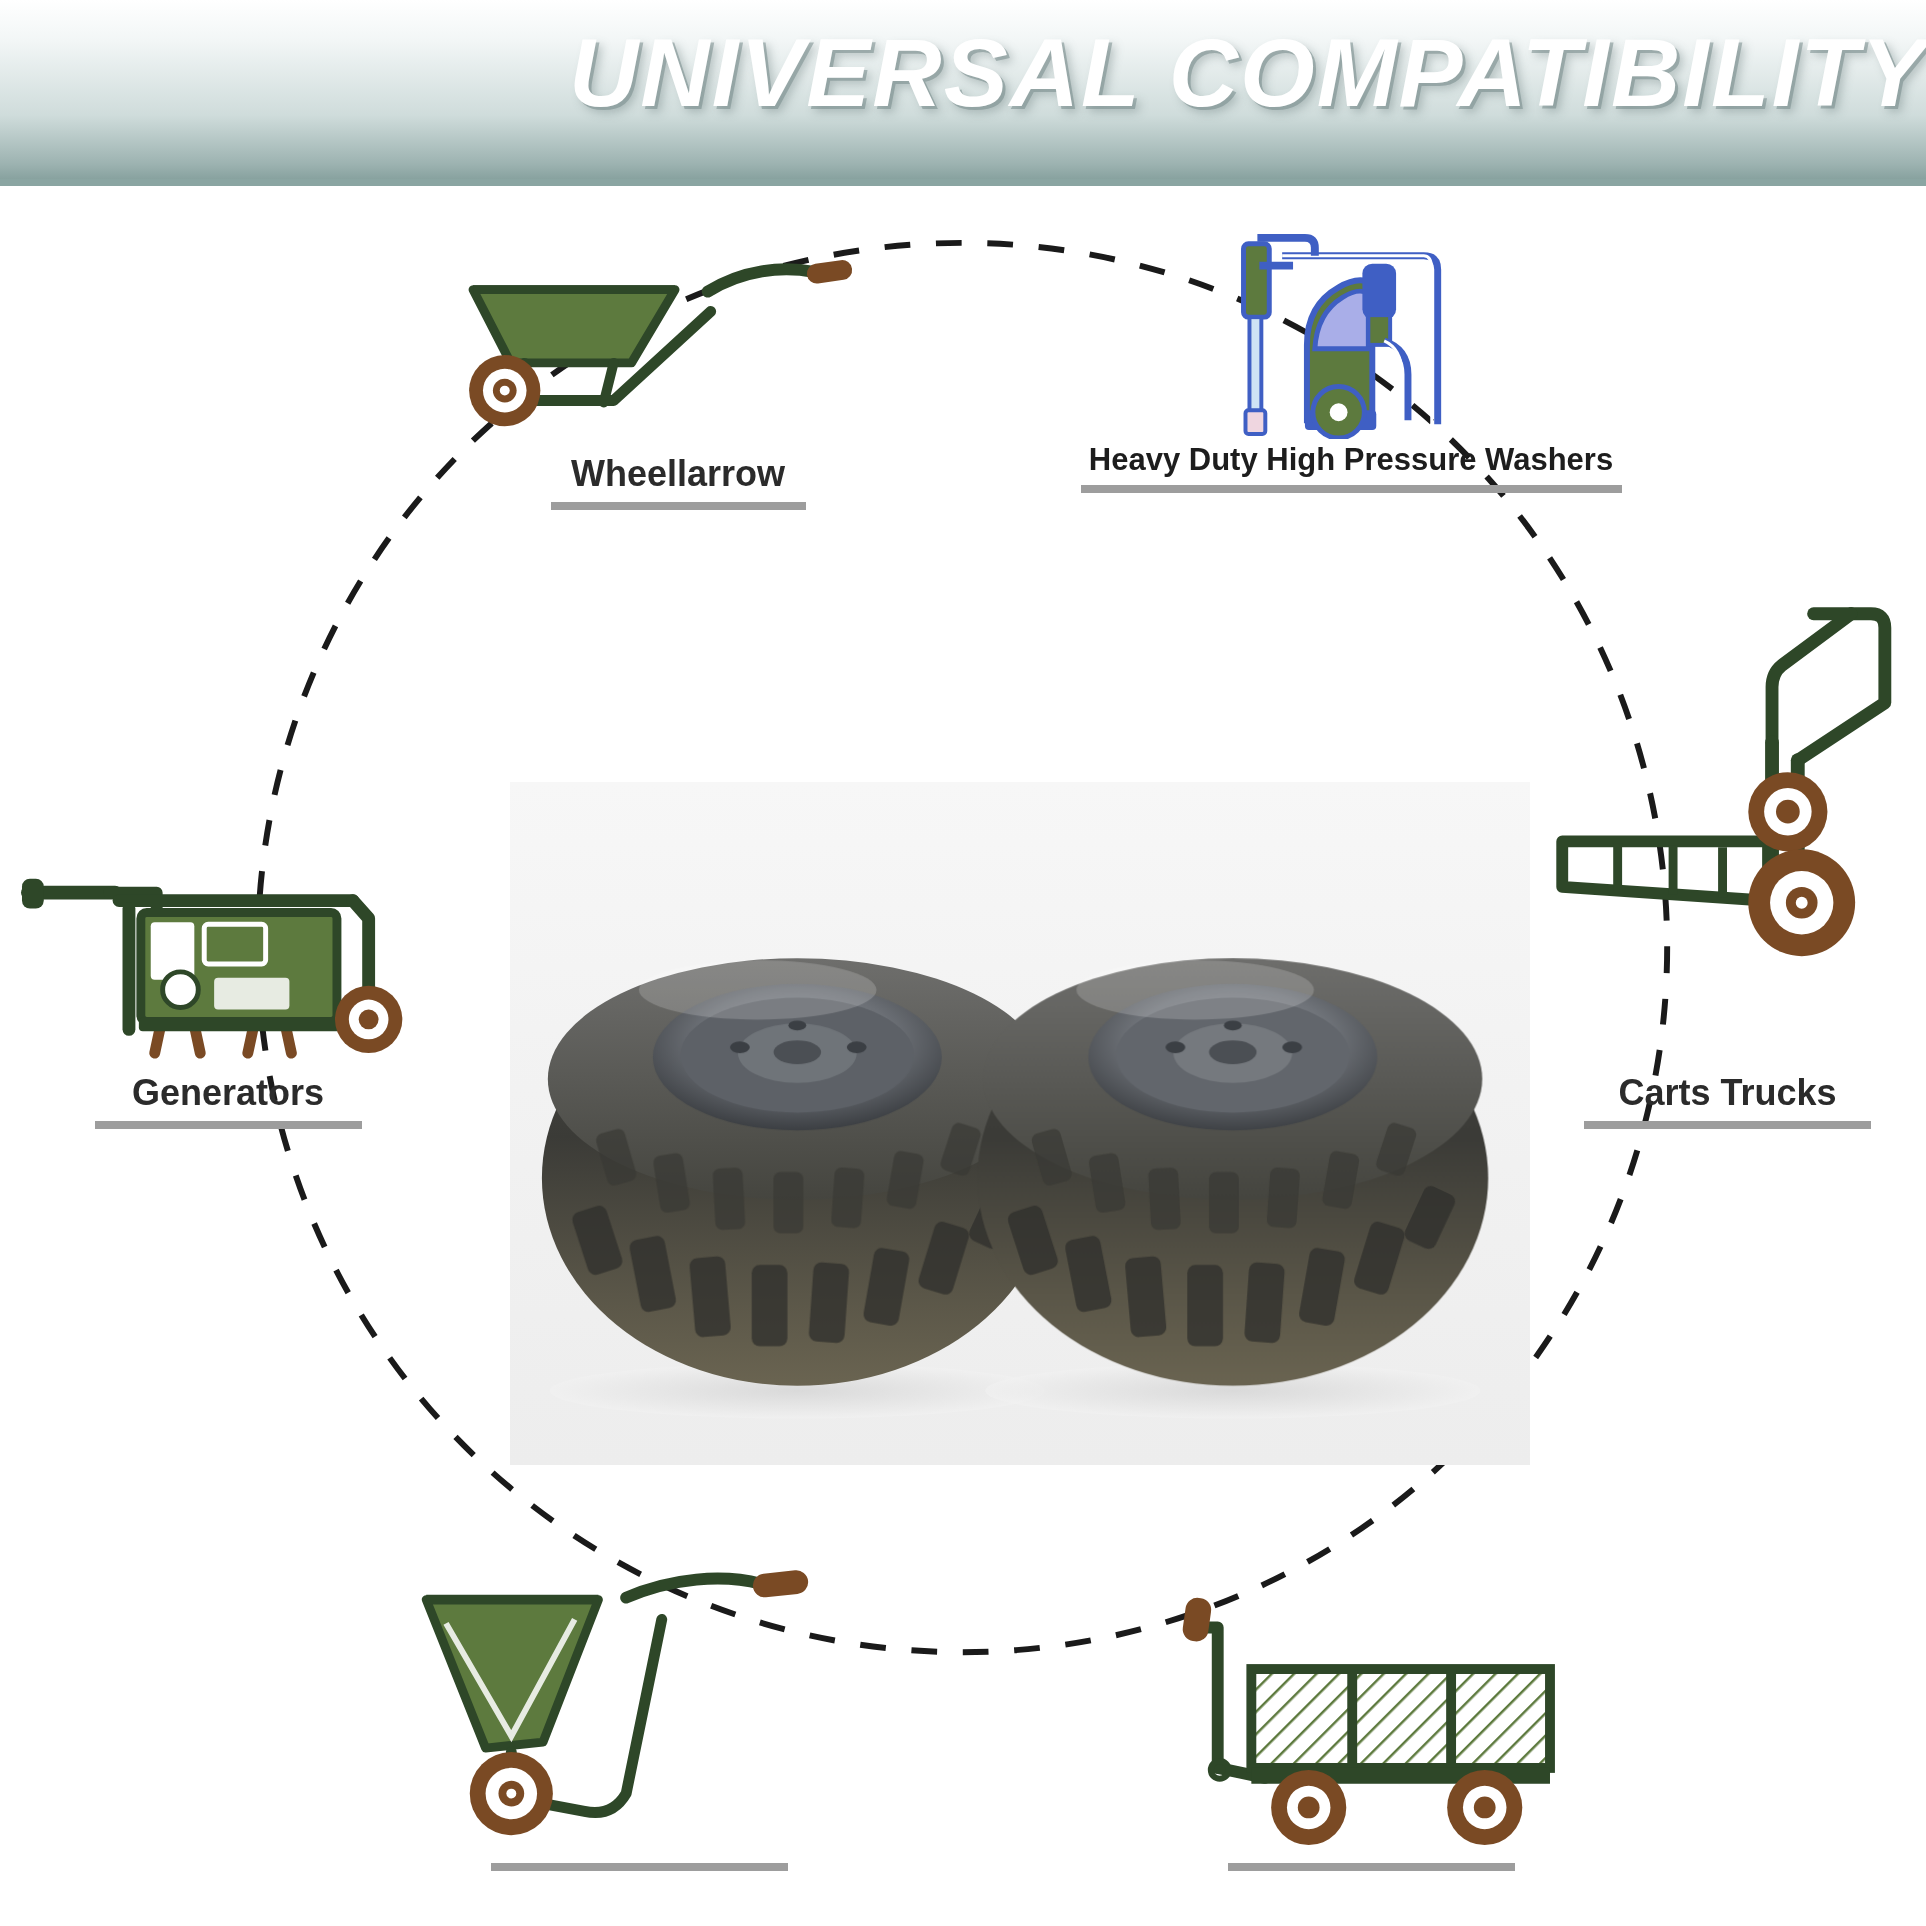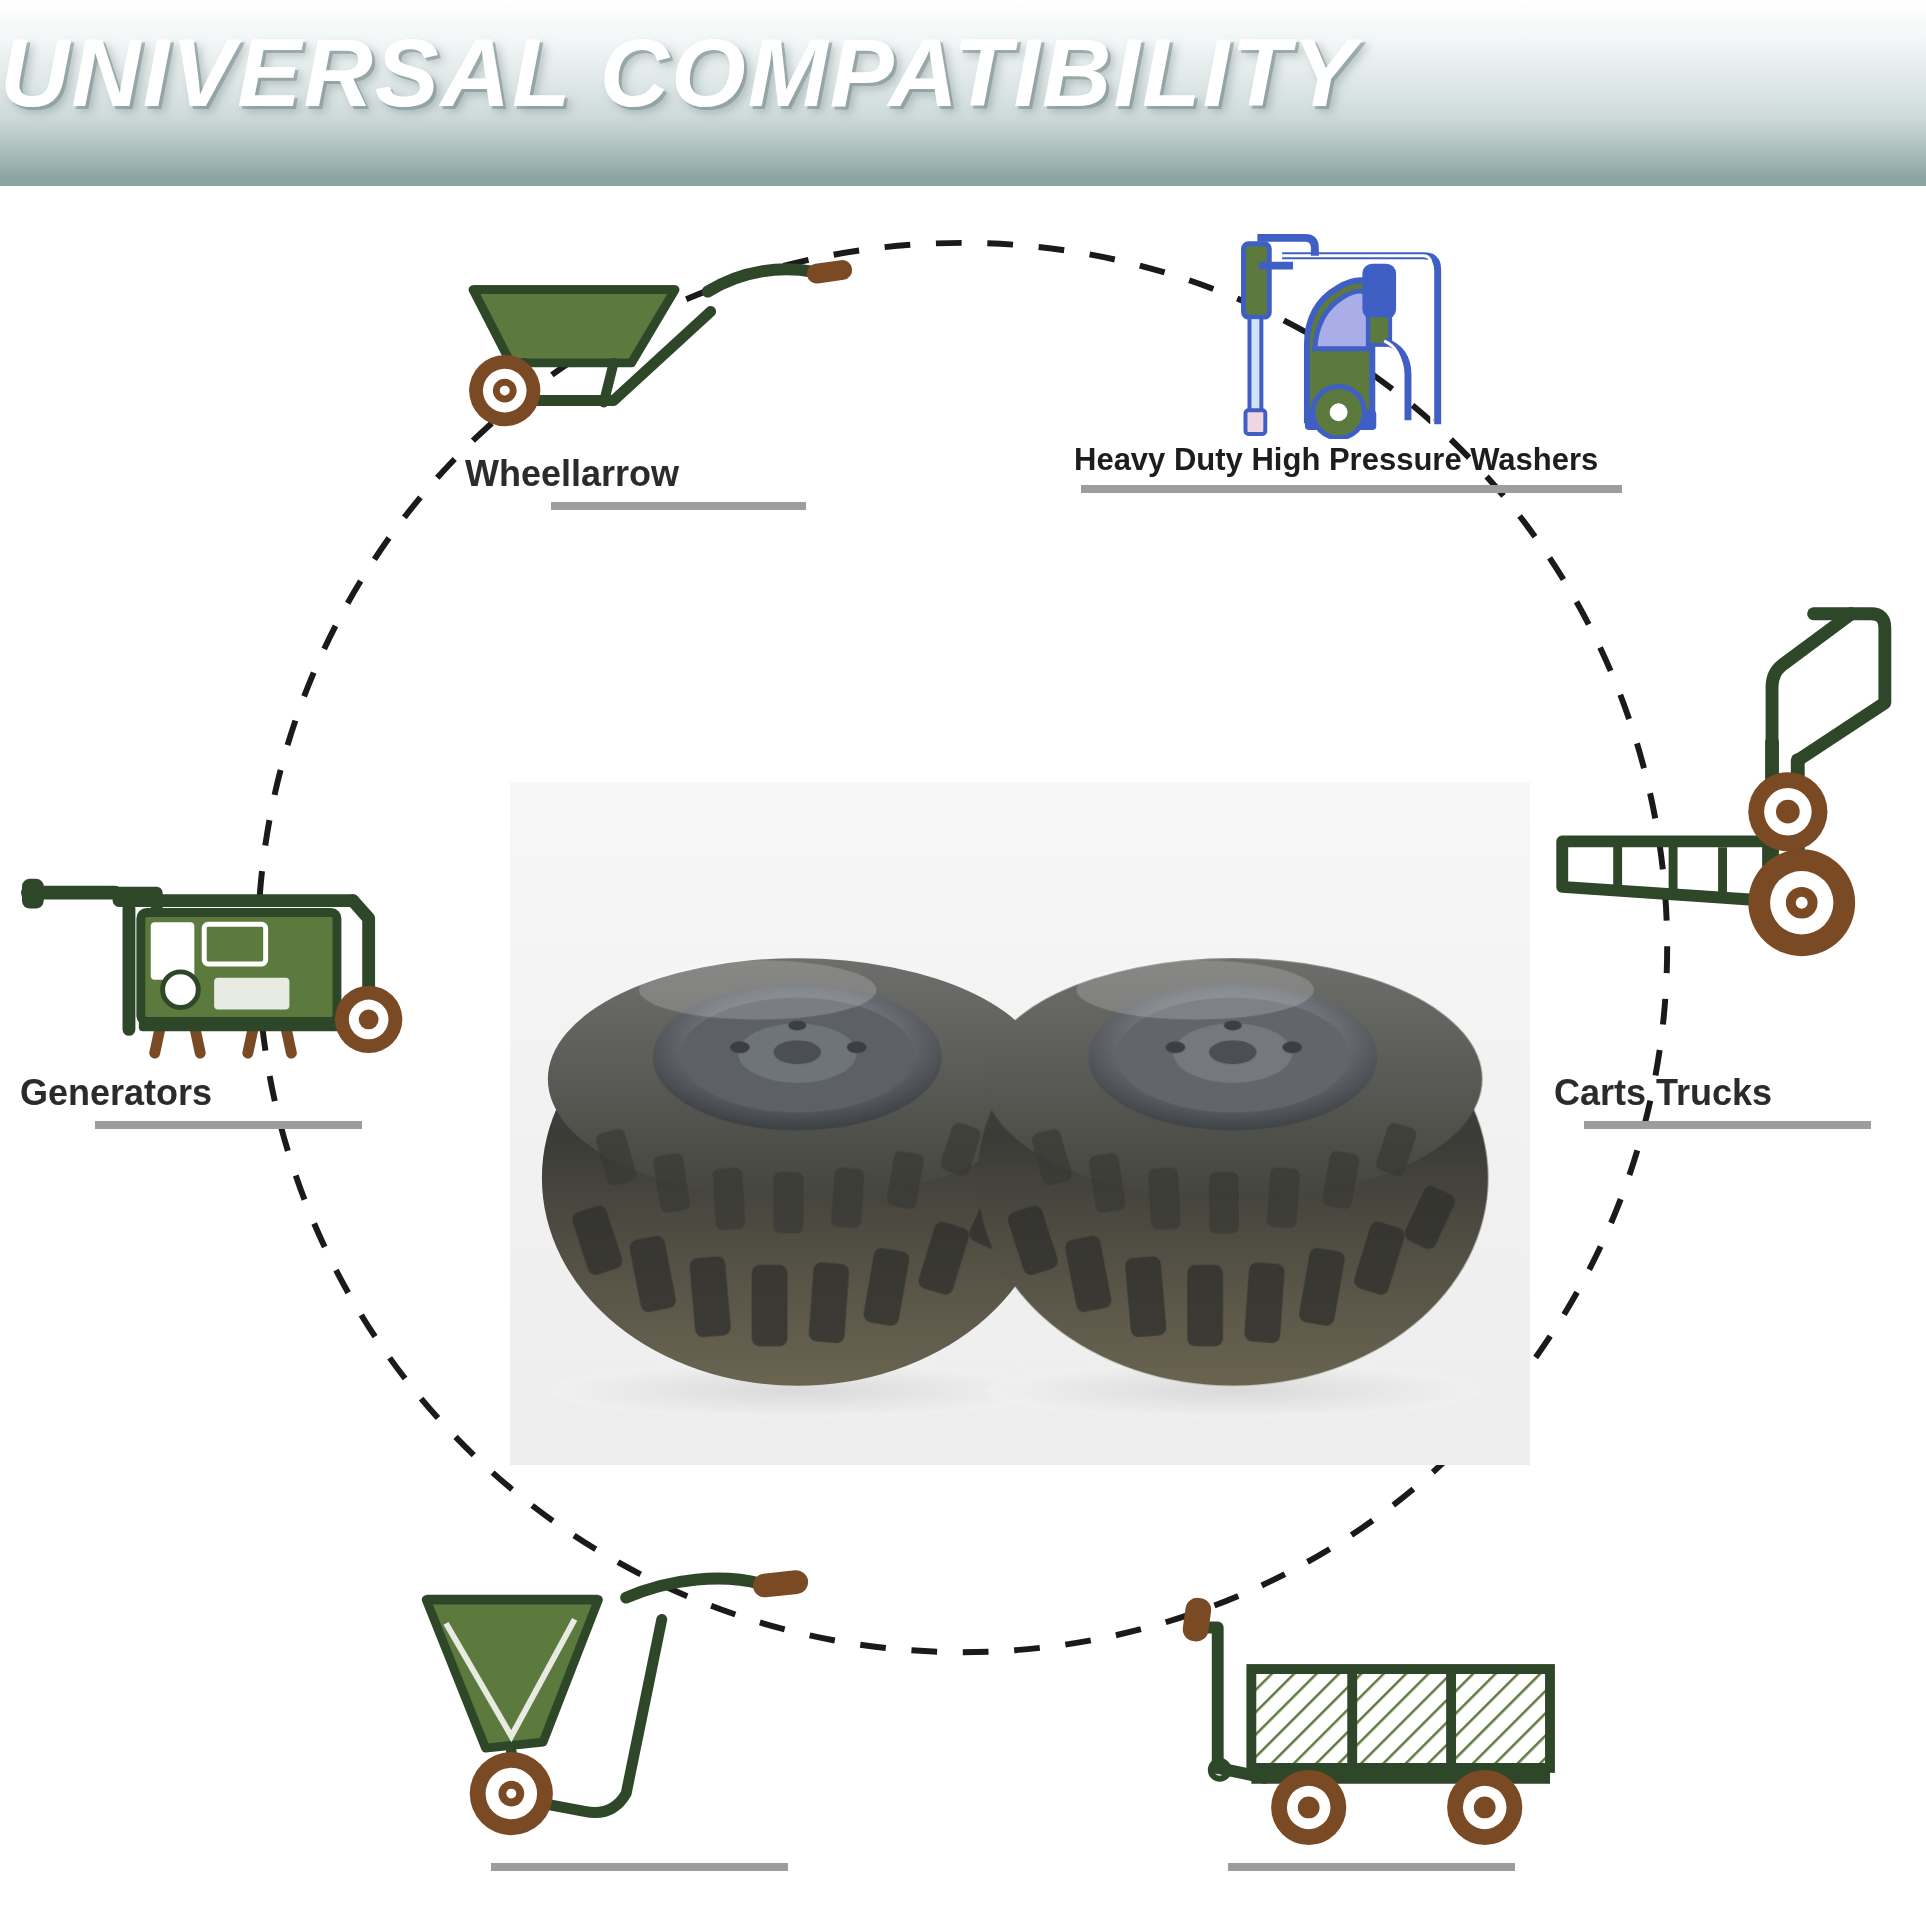--- a/index.html
+++ b/index.html
@@ -32,21 +32,21 @@
     bottom: 0;
     width: 100%;
     height: 7px;
     background: #8aa5a2;
   }
   #header-title {
     position: absolute;
     left: 0;
     top: 18px;
     width: 1927px;
-    text-align: left;
+    text-align: right;
     font-size: 96px;
     font-style: italic;
     font-weight: bold;
     letter-spacing: 2px;
     color: #ffffff;
     text-shadow: 3px 3px 0 rgba(120,140,140,0.55), 6px 6px 10px rgba(90,110,110,0.35);
     white-space: nowrap;
   }
 
   
@@ -72,21 +72,21 @@
   .item {
     position: absolute;
   }
   .item-art {
     position: relative;
   }
   .item-label {
     font-size: 36px;
     font-weight: bold;
     color: #2b2b2b;
-    text-align: left;
+    text-align: center;
     white-space: nowrap;
     line-height: 1.1;
   }
   .item-underline {
     height: 8px;
     background: #9d9d9d;
     margin: 8px auto 0 auto;
   }
   .label-small {
     font-size: 31px;

